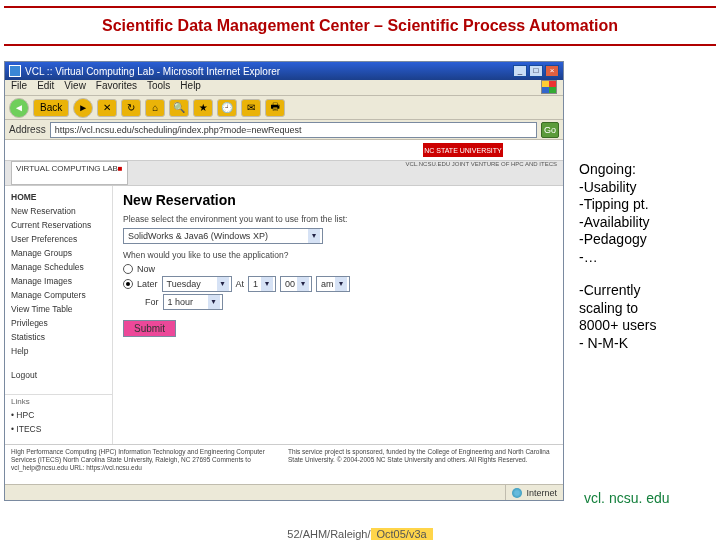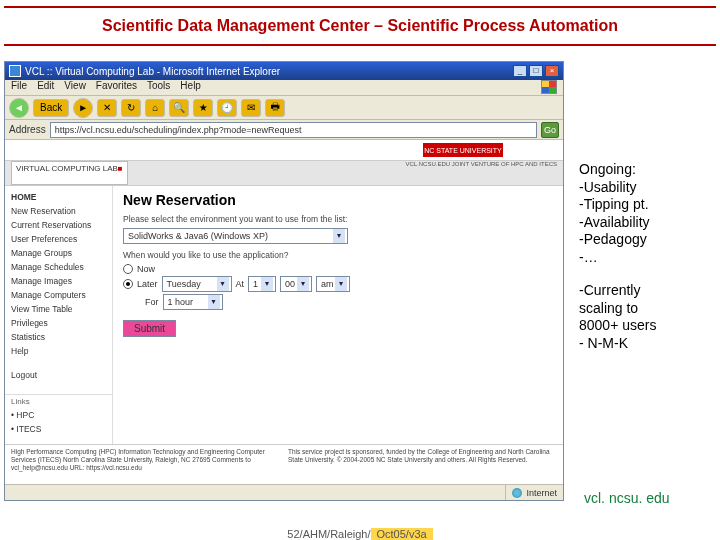--- a/index.html
+++ b/index.html
@@ -142,21 +142,21 @@
             <div class="nav-item">Logout</div>
             <div class="links-h">Links</div>
             <div class="nav-item">• HPC</div>
             <div class="nav-item">• ITECS</div>
           </div>
 
           <div class="main">
             <h2>New Reservation</h2>
             <div class="prompt">Please select the environment you want to use from the list:</div>
             <div class="field-row">
-              <div class="selectbox" style="width:225px">
+              <div class="selectbox" style="width:200px">
                 <span>SolidWorks &amp; Java6 (Windows XP)</span>
               </div>
             </div>
             <div class="prompt" style="margin-top:6px">When would you like to use the application?</div>
             <div class="field-row">
               <span class="radio"></span>
               <span>Now</span>
             </div>
             <div class="field-row">
               <span class="radio checked"></span>

